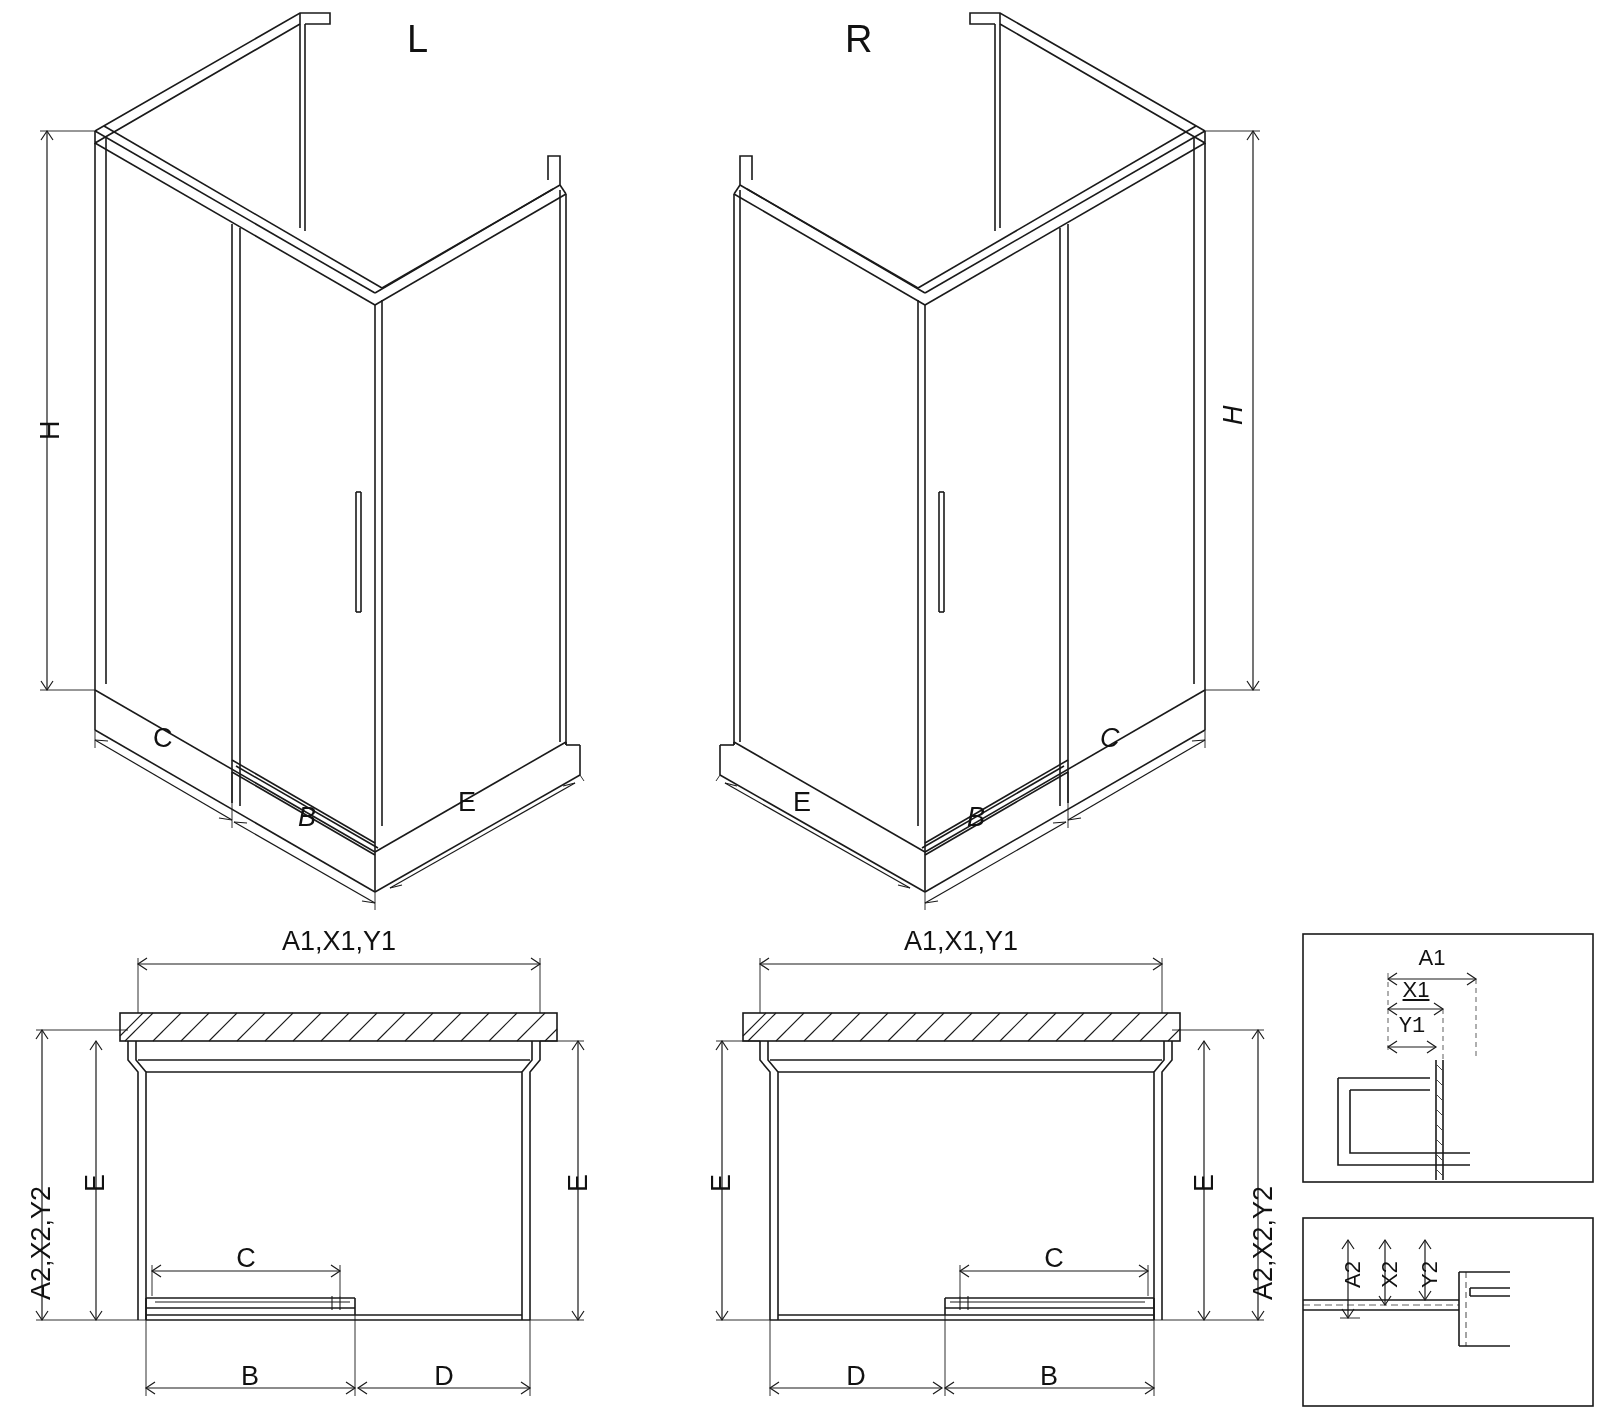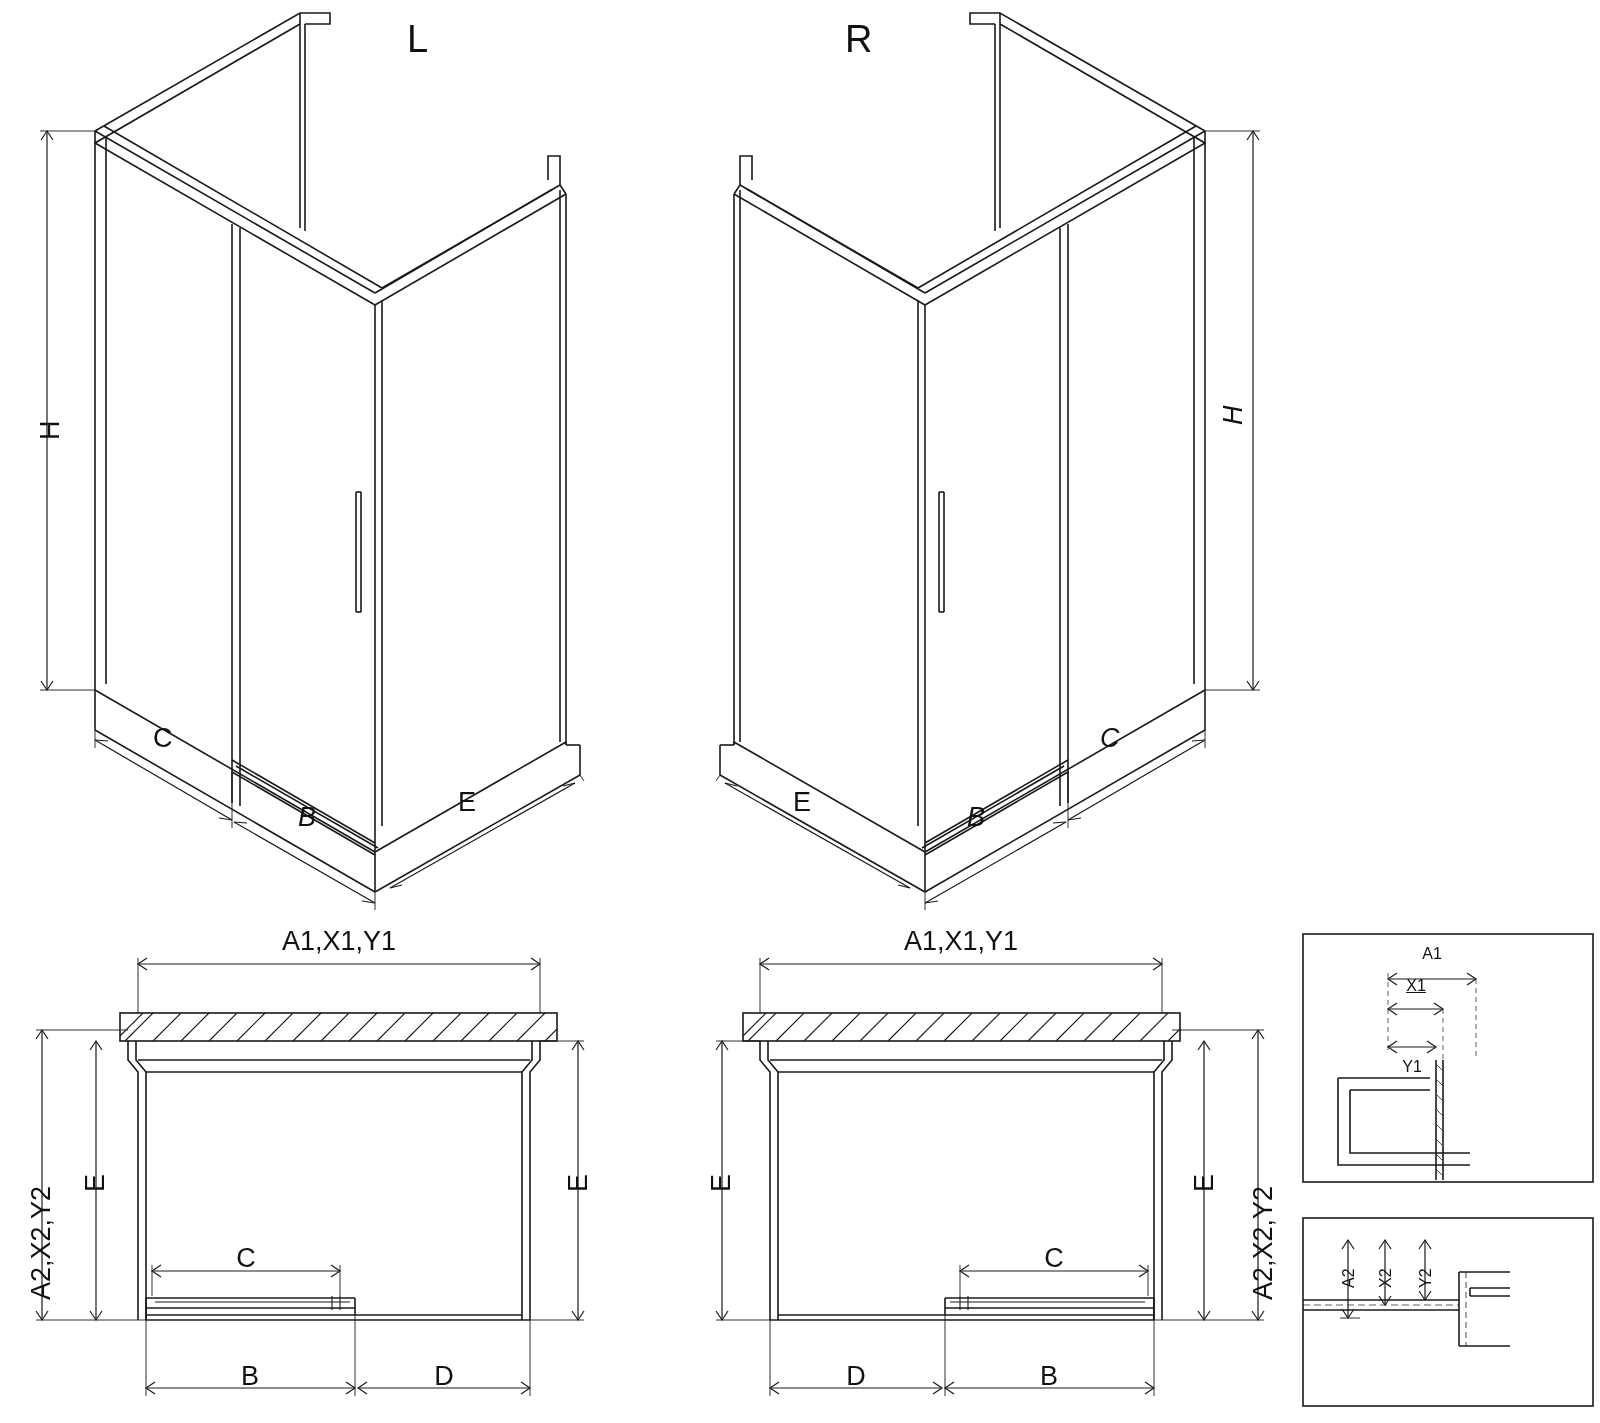--- a/index.html
+++ b/index.html
@@ -2,21 +2,21 @@
 <html><head>
 <meta charset="utf-8">
 <style>
   html,body{margin:0;padding:0;background:#ffffff;}
   body{width:1600px;height:1423px;position:relative;font-family:"Liberation Sans",sans-serif;color:#1a1a1a;overflow:hidden;}
   .stage{position:absolute;left:0;top:0;width:1600px;height:1423px;}
   svg{display:block;}
   .lbl{position:absolute;font-family:"Liberation Sans",sans-serif;color:#111;white-space:nowrap;}
   .lbl.big{font-size:38px;}
   .lbl.mid{font-size:27px;}
-  .lbl.sm{font-size:16px;}
+  .lbl.sm{font-size:22px;}
   .rot90{transform:rotate(-90deg);transform-origin:left top;}
   .italic{font-style:italic;}
   .center{transform:translateX(-50%);}
 </style>
 </head>
 <body>
 
 <div class="stage">
 
 <svg width="1600" height="1423" viewBox="0 0 1600 1423">
@@ -419,19 +419,19 @@
 <div class="lbl mid center" style="left:246px;top:1243px;">C</div>
 <div class="lbl mid center" style="left:1054px;top:1243px;">C</div>
 
 <div class="lbl mid center" style="left:250px;top:1361px;">B</div>
 <div class="lbl mid center" style="left:444px;top:1361px;">D</div>
 <div class="lbl mid center" style="left:1049px;top:1361px;">B</div>
 <div class="lbl mid center" style="left:856px;top:1361px;">D</div>
 
 <div class="lbl sm center" style="left:1432px;top:945px;">A1</div>
 <div class="lbl sm center" style="left:1416px;top:977px;text-decoration:underline;">X1</div>
-<div class="lbl sm center" style="left:1412px;top:1058px;">Y1</div>
+<div class="lbl sm center" style="left:1412px;top:1014px;font-family:Liberation Mono, monospace;">Y1</div>
 
 <div class="lbl sm rot90" style="left:1340px;top:1288px;">A2</div>
 <div class="lbl sm rot90" style="left:1377px;top:1288px;">X2</div>
 <div class="lbl sm rot90" style="left:1417px;top:1288px;">Y2</div>
 
 </div>
 
 </body></html>

